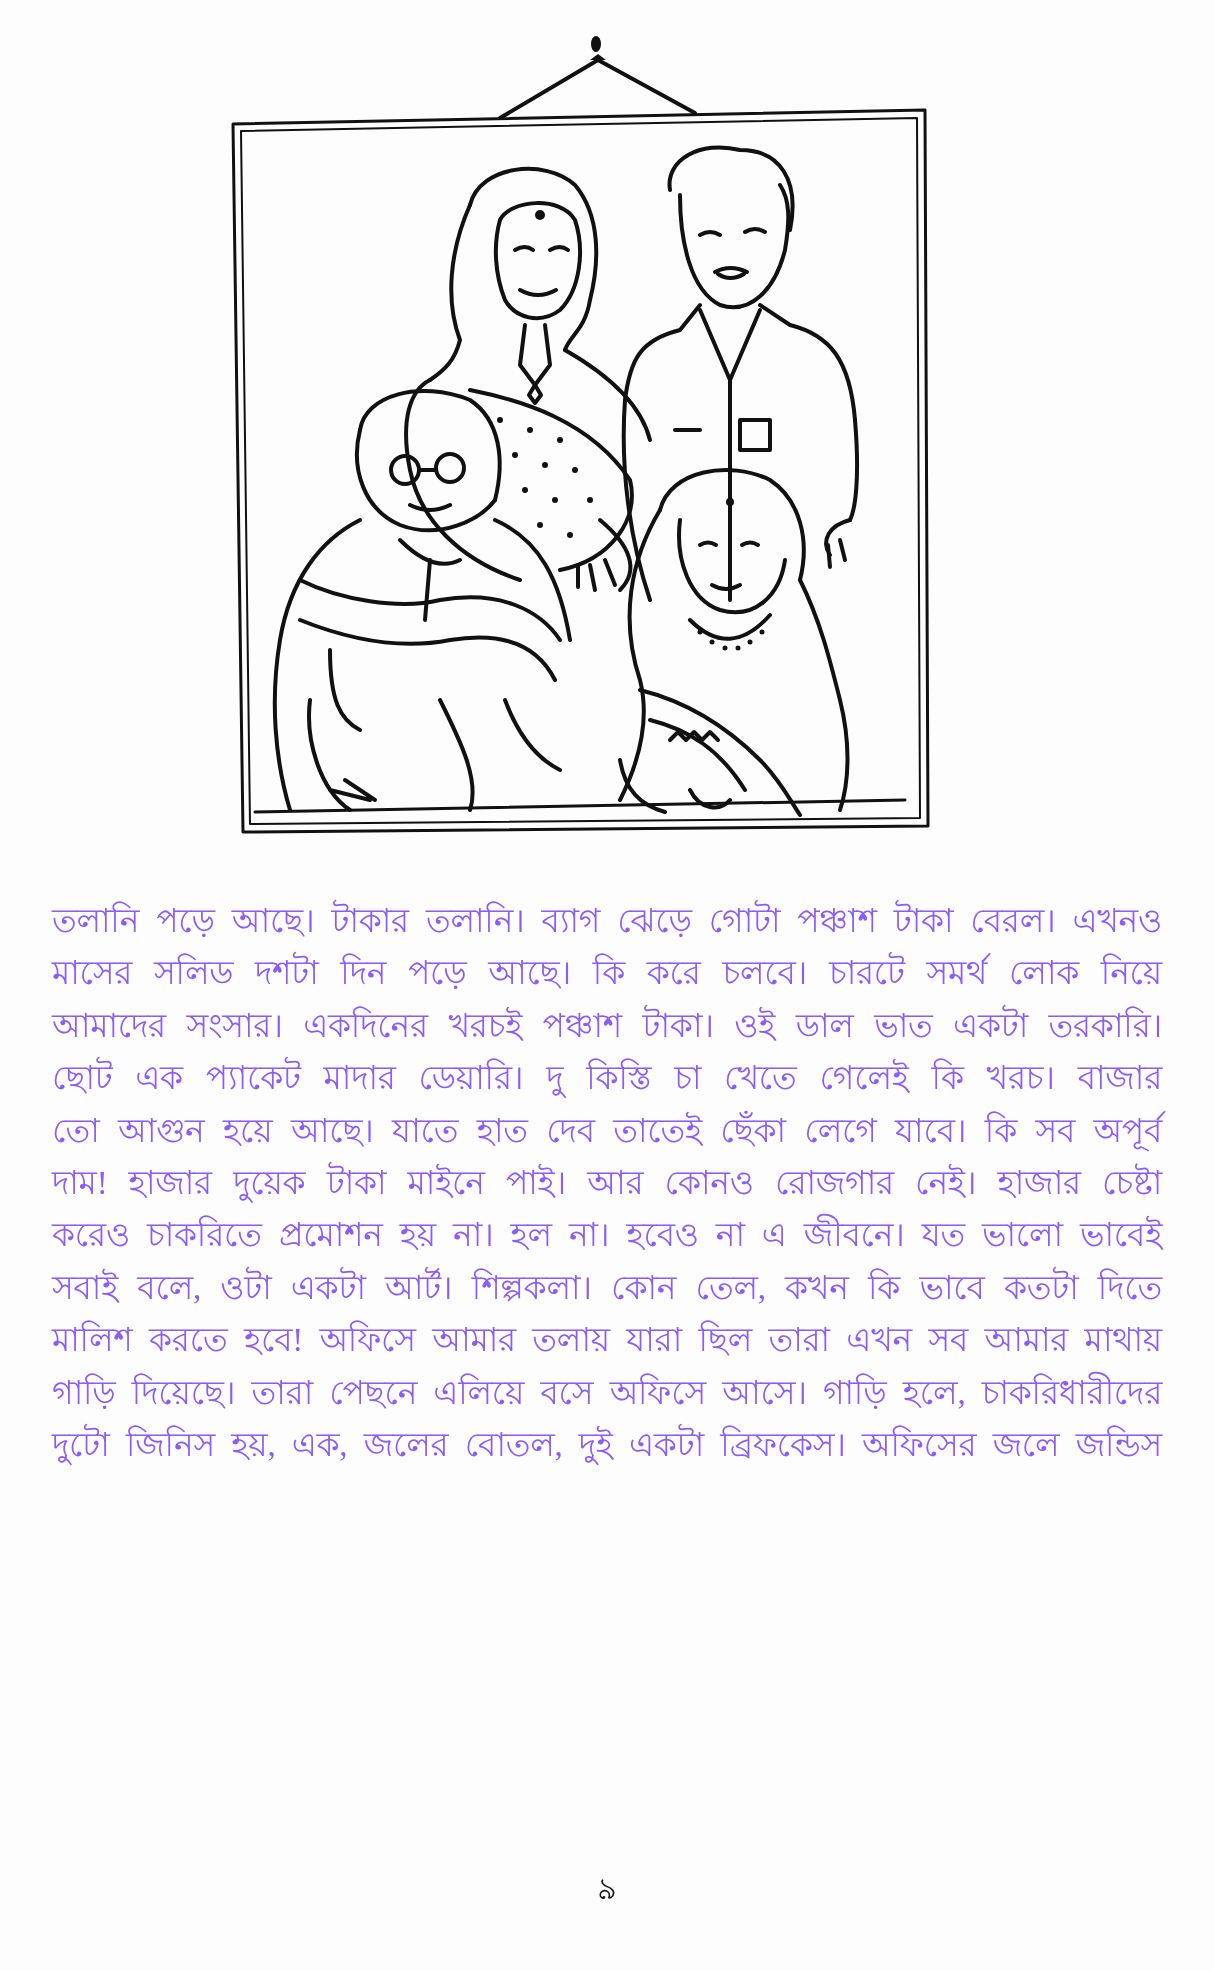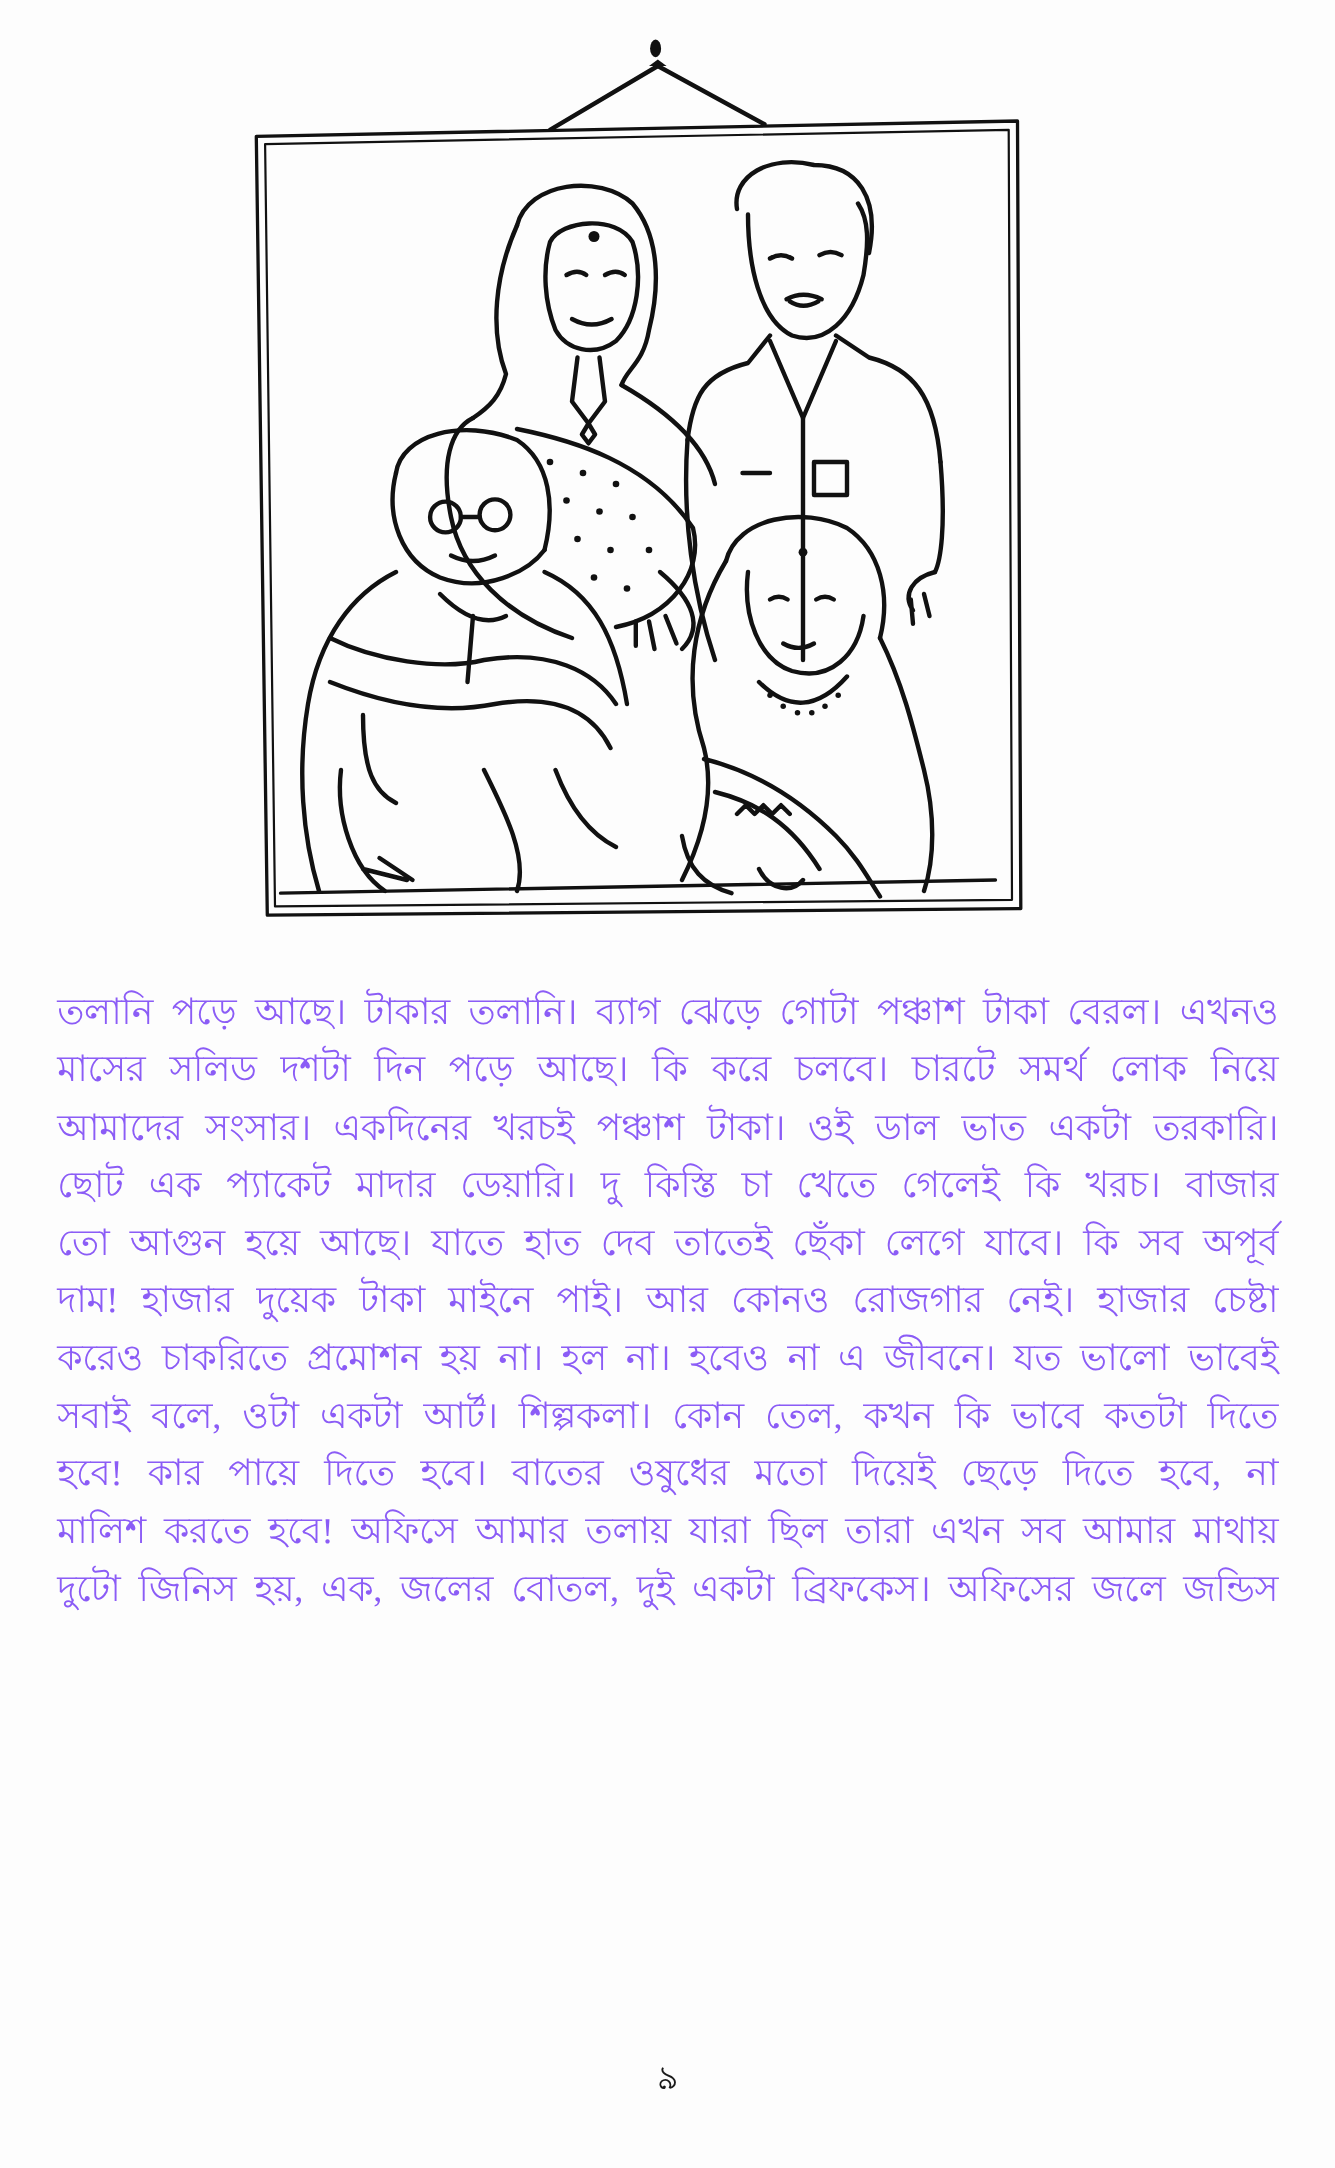--- a/index.html
+++ b/index.html
@@ -160,19 +160,19 @@
 
   <div class="body-text">
     <span class="line">তলানি পড়ে আছে। টাকার তলানি। ব্যাগ ঝেড়ে গোটা পঞ্চাশ টাকা বেরল। এখনও</span>
     <span class="line">মাসের সলিড দশটা দিন পড়ে আছে। কি করে চলবে। চারটে সমর্থ লোক নিয়ে</span>
     <span class="line">আমাদের সংসার। একদিনের খরচই পঞ্চাশ টাকা। ওই ডাল ভাত একটা তরকারি।</span>
     <span class="line">ছোট এক প্যাকেট মাদার ডেয়ারি। দু কিস্তি চা খেতে গেলেই কি খরচ। বাজার</span>
     <span class="line">তো আগুন হয়ে আছে। যাতে হাত দেব তাতেই ছেঁকা লেগে যাবে। কি সব অপূর্ব</span>
     <span class="line">দাম! হাজার দুয়েক টাকা মাইনে পাই। আর কোনও রোজগার নেই। হাজার চেষ্টা</span>
     <span class="line">করেও চাকরিতে প্রমোশন হয় না। হল না। হবেও না এ জীবনে। যত ভালো ভাবেই</span>
     <span class="line">সবাই বলে, ওটা একটা আর্ট। শিল্পকলা। কোন তেল, কখন কি ভাবে কতটা দিতে</span>
-    <span class="line">হবে! কার পায়ে দিতে হবে। বাতের ওষুধের মতো দিয়েই ছেড়ে দিতে হবে, না</span>
     <span class="line">মালিশ করতে হবে! অফিসে আমার তলায় যারা ছিল তারা এখন সব আমার মাথায়</span>
+    <span class="line">গাড়ি দিয়েছে। তারা পেছনে এলিয়ে বসে অফিসে আসে। গাড়ি হলে, চাকরিধারীদের</span>
     <span class="line">দুটো জিনিস হয়, এক, জলের বোতল, দুই একটা ব্রিফকেস। অফিসের জলে জন্ডিস</span>
   </div>
 
   <div class="page-number">৯</div>
 </div>
 
 </body></html>

